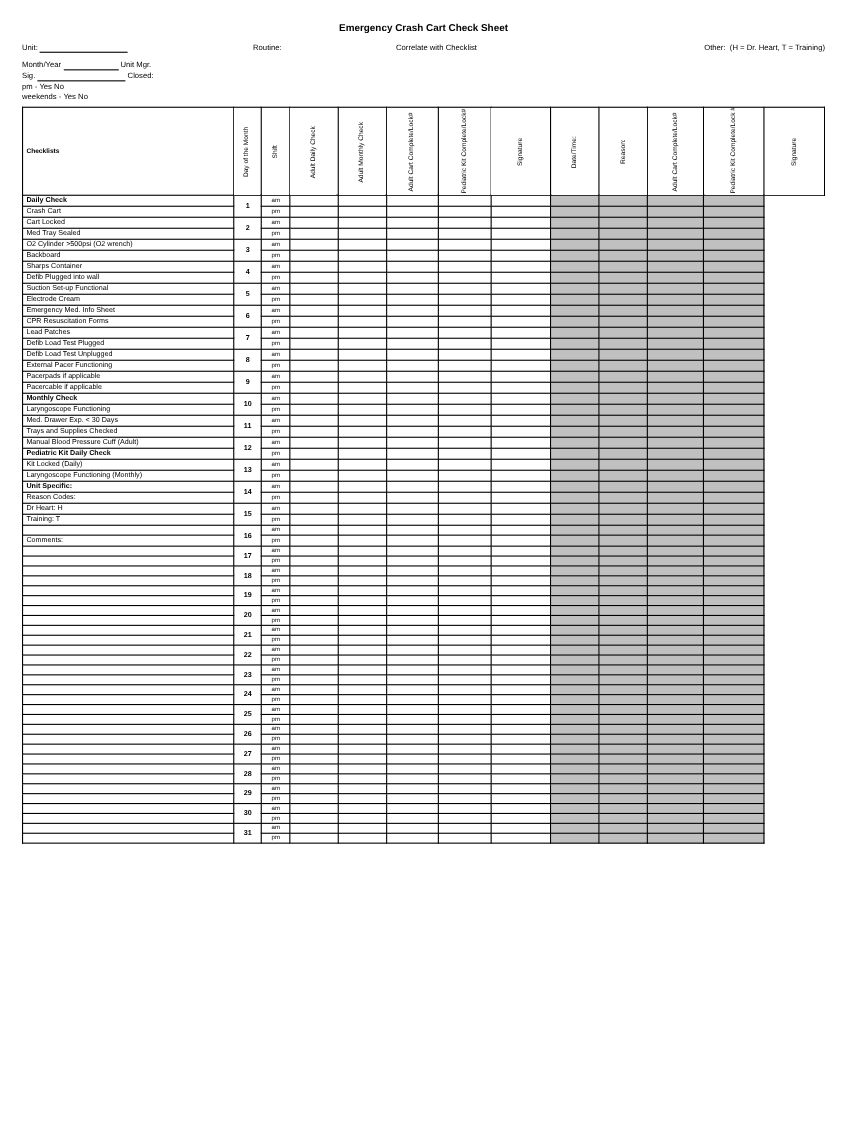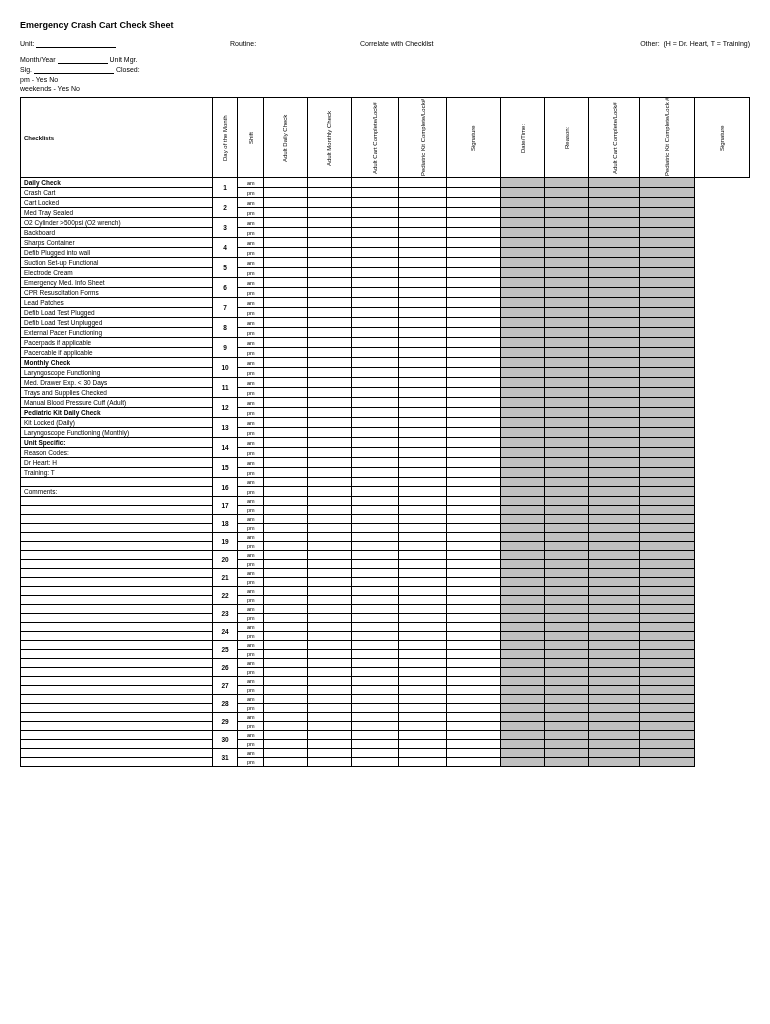--- a/index.html
+++ b/index.html
@@ -5,20 +5,21 @@
     * { margin: 0; padding: 0; box-sizing: border-box; }
     body {
       font-family: Arial, sans-serif;
       font-size: 7px;
       background: #fff;
       width: 770px;
       min-height: 1024px;
       padding: 20px;
     }
     .page-title {
+      text-align: center;
       font-size: 9px;
       font-weight: bold;
       margin-bottom: 10px;
     }
     .header-section {
       display: flex;
       justify-content: space-between;
       margin-bottom: 5px;
       font-size: 7px;
     }

